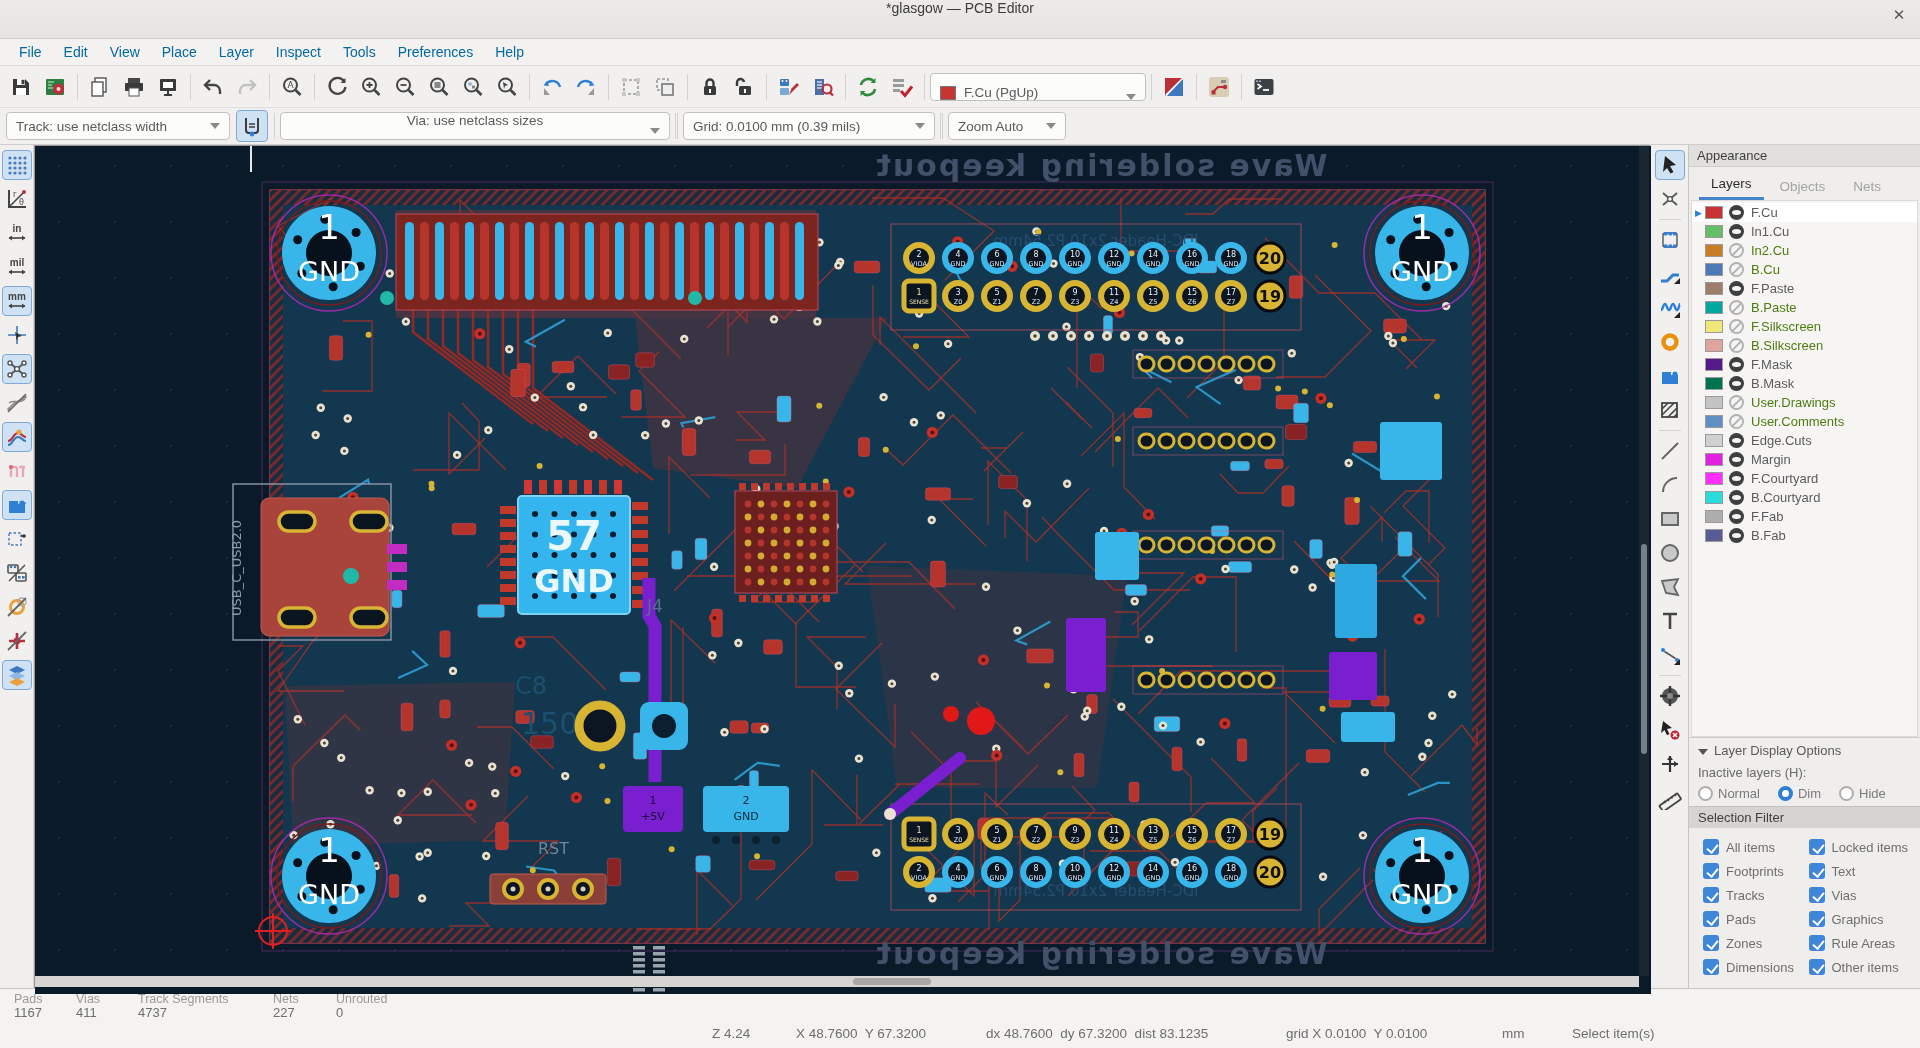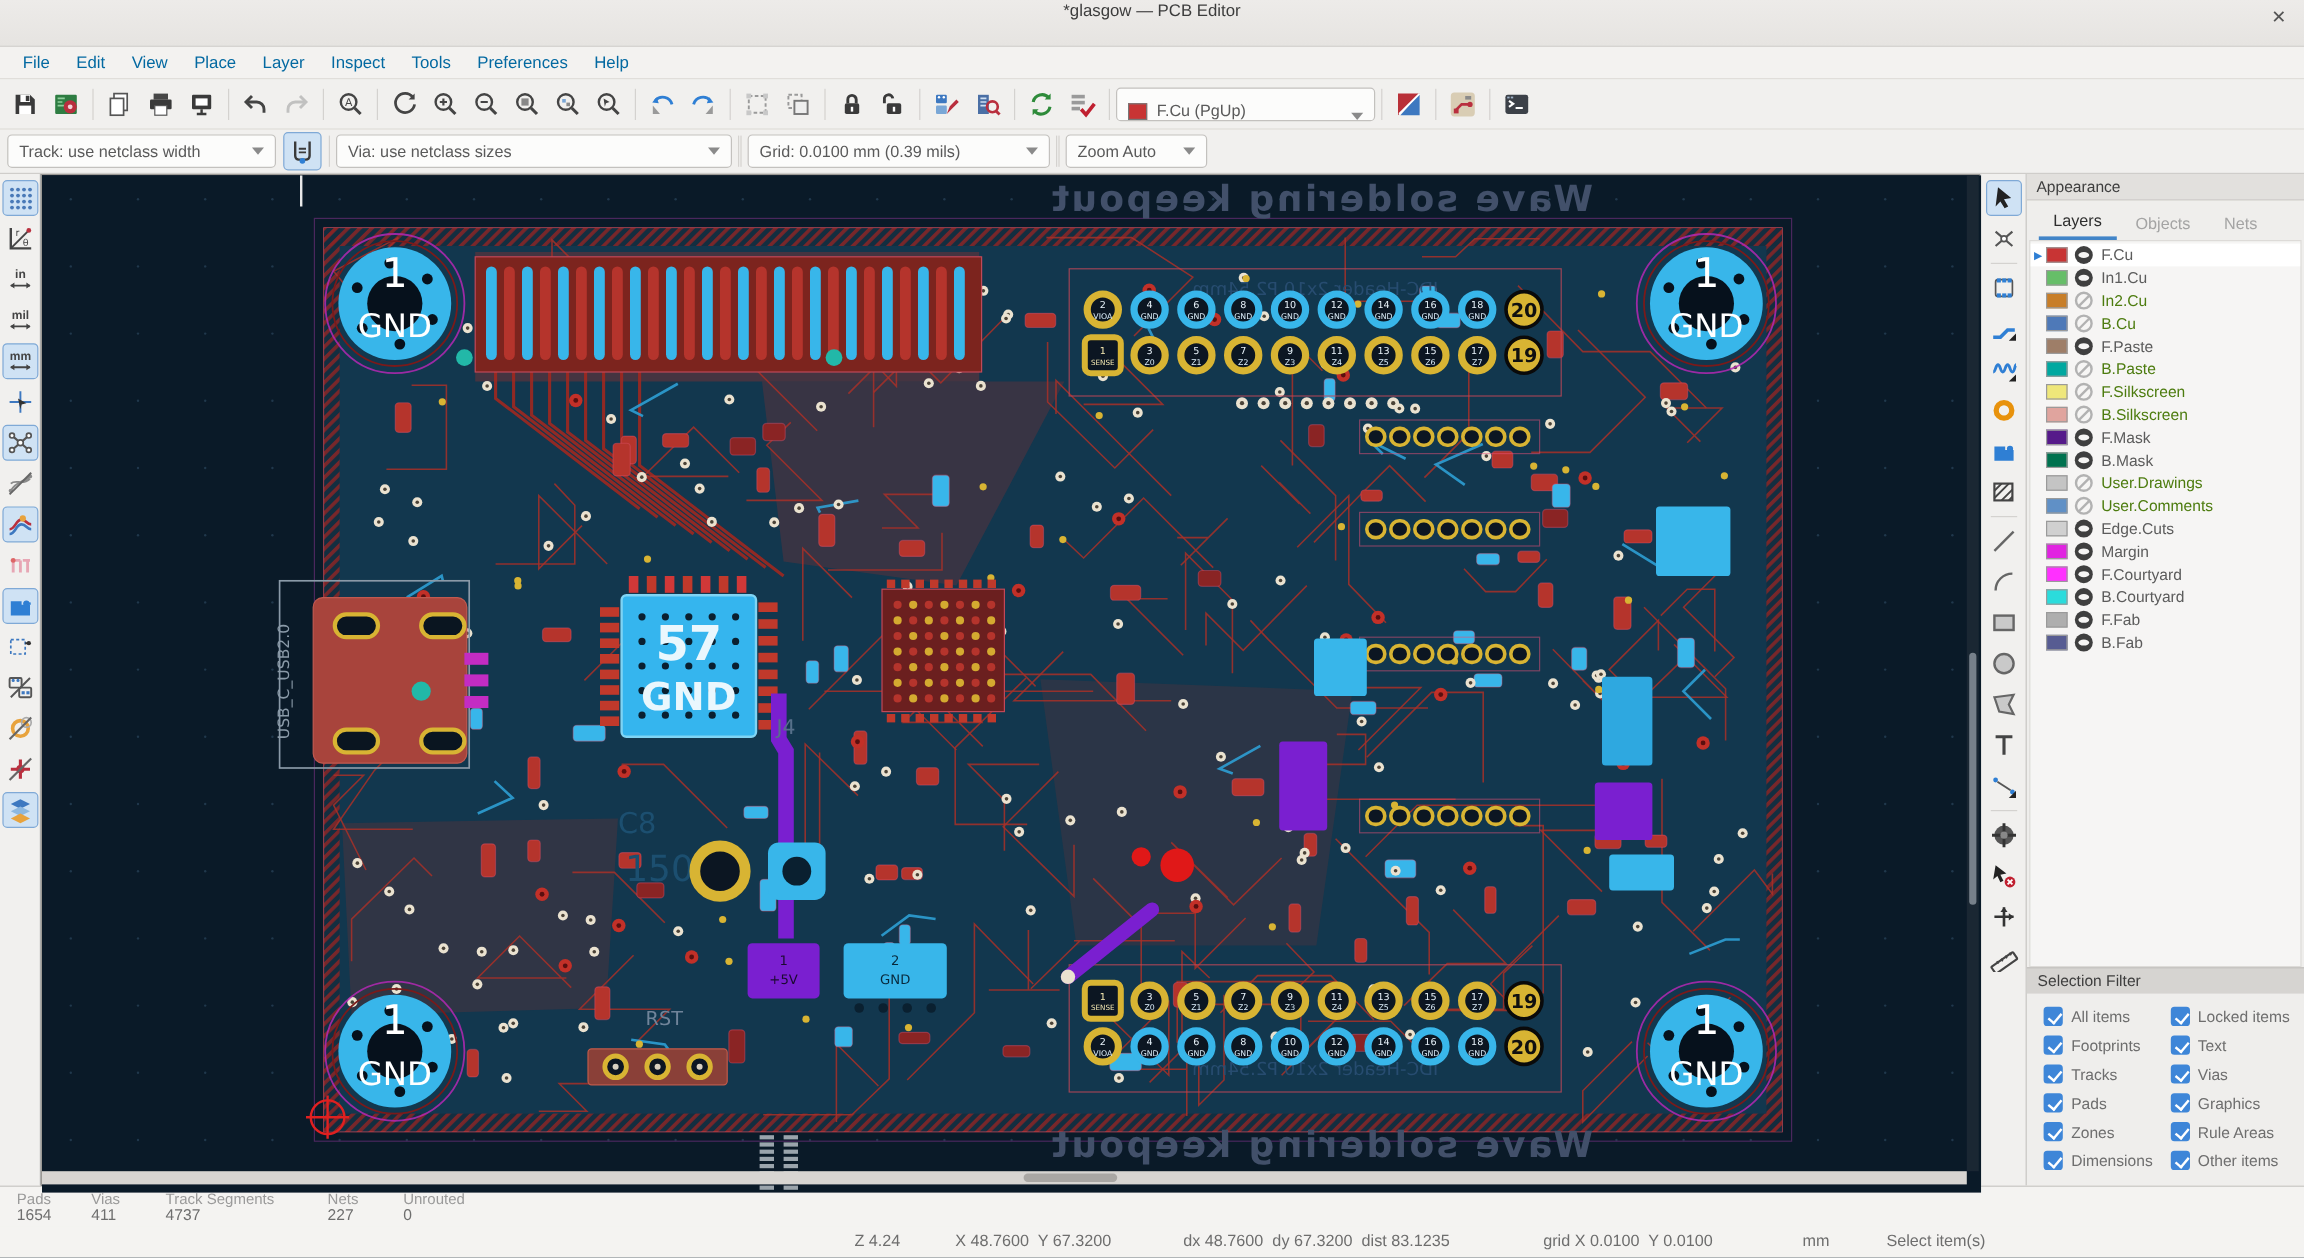--- a/index.html
+++ b/index.html
@@ -23,21 +23,21 @@
   .tbtn { width:32px; height:32px; margin:0 1px; border-radius:4px; display:flex; align-items:center;
           justify-content:center; border:1px solid transparent; }
   .tbtn svg { width:24px; height:24px; }
   .tbtn.active { background:#cfe2f4; border-color:#7fa9d6; }
   .vsep { width:1px; height:26px; background:#d4d2cf; margin:0 5px; flex:none; }
   .dropdown { height:28px; background:#fcfcfb; border:1px solid #c3c1be; border-radius:4px;
               display:flex; align-items:center; padding:0 9px; font-size:13.5px; color:#5a5a5a; }
   .dropdown .arrow { margin-left:auto; width:0; height:0; border-left:5px solid transparent;
               border-right:5px solid transparent; border-top:6px solid #8a8a8a; }
   .dd-track { width:224px; margin-right:5px; }
-  .dd-via   { width:330px; }
+  .dd-via   { width:390px;flex-direction:column; }
   .dd-grid  { width:252px; }
   .dd-zoom  { width:118px; }
   .swatch { width:16px; height:14px; background:#c83434; border:1px solid #777; margin-right:8px; flex:none; }
   .dd-layer { width:216px;align-items:flex-end; }
 
   
   .main { flex:1; display:flex; min-height:0; }
   .side-tools { width:34px; background:#f1f0ee; border-right:1px solid #d4d2cf; display:flex;
                 flex-direction:column; align-items:center; padding-top:3px; flex:none; }
   .side-tools.right { border-right:none; border-left:1px solid #d4d2cf; width:38px; }
@@ -2348,20 +2348,38 @@
           <span class="eye"></span>
           <span class="lname">F.Fab</span>
         </div>
         <div class="lrow">
           <span class="caret"></span>
           <span class="sw" style="background:#575c92"></span>
           <span class="eye"></span>
           <span class="lname">B.Fab</span>
         </div>
       </div>
+    <div class="panel-sec">
+      <div class="ldo-title"><span class="tri"></span><span>Layer Display Options</span></div>
+      <div style="margin-top:7px">Inactive layers (H):</div>
+      <div class="radios" id="inactradios">
+          <div class="radio">
+            <span class="rdot"></span>
+            <span>Normal</span>
+          </div>
+          <div class="radio">
+            <span class="rdot on"></span>
+            <span>Dim</span>
+          </div>
+          <div class="radio">
+            <span class="rdot"></span>
+            <span>Hide</span>
+          </div>
+        </div>
+    </div>
     <div class="selfilter-h">Selection Filter</div>
     <div class="filtergrid" id="filtergrid">
         <div class="checkline">
           <span class="cbox on"></span>
           <span>All items</span>
         </div>
         <div class="checkline">
           <span class="cbox on"></span>
           <span>Locked items</span>
         </div>
@@ -2405,21 +2423,21 @@
           <span class="cbox on"></span>
           <span>Other items</span>
         </div>
       </div>
   </div>
 </div>
 
 <div class="status1" id="statuscounts">
     <div class="scount" style="width: 62px;">
       <span class="lab">Pads</span>
-      <span class="val">1654</span>
+      <span class="val">1167</span>
     </div>
     <div class="scount" style="width: 62px;">
       <span class="lab">Vias</span>
       <span class="val">411</span>
     </div>
     <div class="scount" style="width: 135px;">
       <span class="lab">Track Segments</span>
       <span class="val">4737</span>
     </div>
     <div class="scount" style="width: 63px;">

